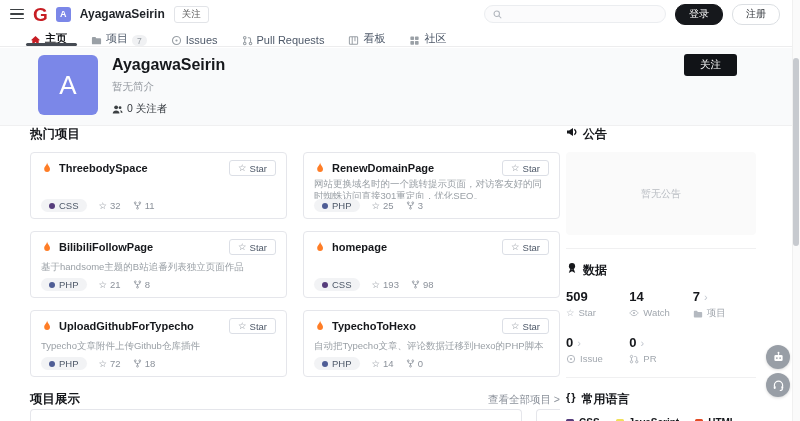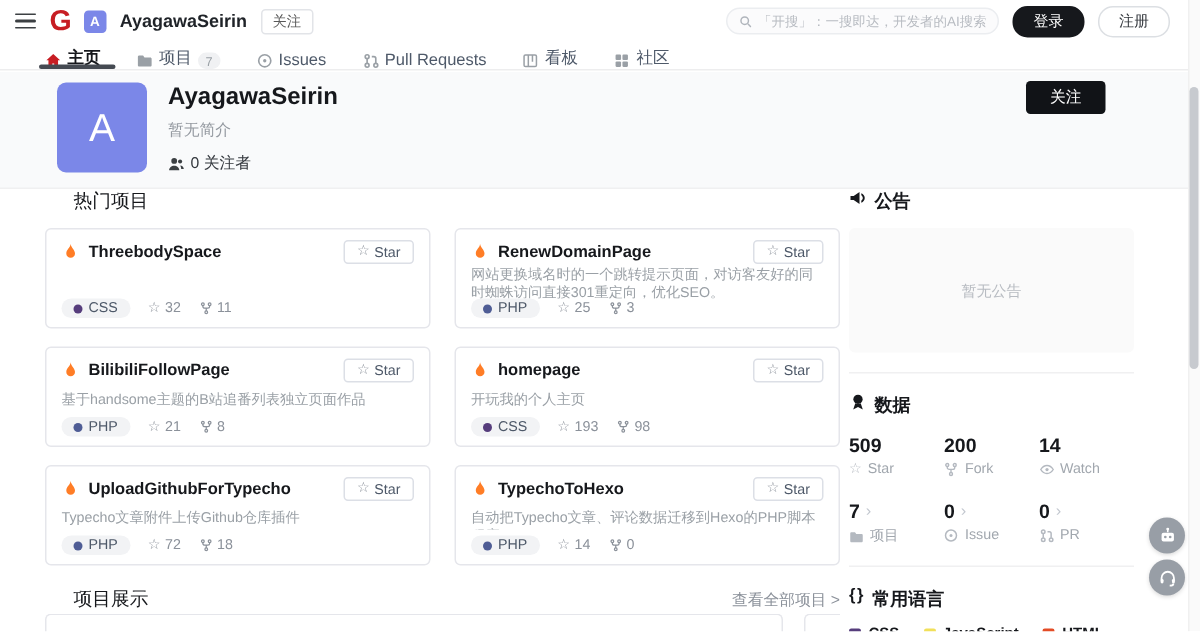--- a/index.html
+++ b/index.html
@@ -35,21 +35,21 @@
   .banner { position:absolute; top:48px; left:0; right:8px; height:78px; background:#f9fafb; border-bottom:1px solid #f0f0f1; }
   .big-avatar { position:absolute; left:38px; top:7px; width:60px; height:60px; border-radius:6px; background:#7b87e8; color:#fff; font-size:26px; display:flex; align-items:center; justify-content:center; }
   .binfo { position:absolute; left:112px; top:8px; }
   .bname { font-size:16px; font-weight:bold; color:#16181c; }
   .bbio { font-size:10.5px; color:#9499a0; margin-top:6px; }
   .bfollow { display:flex; align-items:center; gap:4px; margin-top:8px; font-size:10.5px; color:#33373d; }
   .follow-btn { position:absolute; right:55px; top:6px; background:#111317; color:#fff; font-size:10.5px; padding:4px 16px; border-radius:3px; border:none; cursor:pointer; }
 
   
   .leftcol { position:absolute; left:30px; top:126px; width:530px; }
-  .sec-title { font-size:12.5px; font-weight:normal; color:#16181c;margin-left:19px; }
+  .sec-title { font-size:12.5px; font-weight:bold; color:#16181c; }
   .cards { margin-top:9px; display:grid; grid-template-columns:257px 257px; column-gap:16px; row-gap:12px; }
   .card { height:67px; border:1px solid #e5e6eb; border-radius:4px; background:#fff; padding:7px 10px 6px; display:flex; flex-direction:column; justify-content:space-between; cursor:pointer; }
   .card-head { display:flex; align-items:center; gap:6px; }
   .card-name { font-size:11px; font-weight:bold; color:#16181c; flex:1; white-space:nowrap; overflow:hidden; }
   .star-btn { display:flex; align-items:center; gap:3px; border:1px solid #dcdfe6; border-radius:3px; padding:1.5px 8px; font-size:9.5px; color:#4e5969; background:#fff; cursor:pointer; }
   .star-btn .glyph { color:#8b919a; font-size:9.5px; line-height:1; }
   .card-desc { font-size:9.5px; color:#9aa0a6; line-height:1.25; height:24px; overflow:hidden; margin-top:2px; }
   .card-desc.one { height:13px; }
   .card-meta { display:flex; align-items:center; gap:12px; font-size:9.5px; color:#8b919a; }
   .lang-pill { display:flex; align-items:center; gap:4px; background:#f2f3f5; border-radius:9px; padding:1px 8px; color:#4e5969; }
@@ -98,21 +98,20 @@
     <div class="logo">G</div>
     <div class="mini-avatar">A</div>
     <div class="topbar-name">AyagawaSeirin</div>
     <div class="chip">关注</div>
     <div class="spacer"></div>
     <div class="search">
       <svg width="9" height="9" viewBox="0 0 12 12" fill="none" stroke="#b0b5bc" stroke-width="1.4">
           <circle cx="5" cy="5" r="3.6"></circle>
           <path d="M8 8l3 3"></path>
         </svg>
-      <input placeholder="「开搜」：一搜即达，开发者的AI搜索" style="">
     </div>
     <div class="pill dark">登录</div>
     <div class="pill light">注册</div>
   </div>
 
   <div class="tabs">
     <div class="tab active">
       <span class="ticon">
           <svg width="11" height="11" viewBox="0 0 12 12" fill="currentColor">
             <path d="M6 1 1 5.6h1.5V11h2.8V8h1.4v3h2.8V5.6H11L6 1z"></path>
@@ -295,21 +294,20 @@
         <div class="card-head">
           <svg width="12" height="12" viewBox="0 0 12 12" fill="#ff7d26">
               <path d="M6 .5C6.2 3 3.2 4.3 3.2 7a2.9 2.9 0 0 0 5.8 0C9 4.6 6.7 3.7 6 .5z"></path>
             </svg>
           <span class="card-name">homepage</span>
           <span class="star-btn">
               <span class="glyph">☆</span>
               <span>Star</span>
             </span>
         </div>
-        <div class="card-desc one">开玩我的个人主页</div>
         <div class="card-meta">
           <span class="lang-pill">
               <span class="dot" style="background: rgb(86, 61, 124);"></span>
               <span>CSS</span>
             </span>
           <span class="stat">
               <span>☆</span>
               <span>193</span>
             </span>
           <span class="stat">
@@ -426,34 +424,20 @@
     </div>
     <div class="stats-grid">
       <div class="scell">
         <div class="sval">509</div>
         <div class="slab">
             <span class="sic">☆</span>
             <span>Star</span>
           </div>
       </div>
       <div class="scell">
-        <div class="sval">200</div>
-        <div class="slab">
-            <span class="sic">
-              <svg width="10" height="10" viewBox="0 0 12 12" fill="none" stroke="currentColor" stroke-width="1.1">
-                <circle cx="3" cy="2.4" r="1.2"></circle>
-                <circle cx="9" cy="2.4" r="1.2"></circle>
-                <circle cx="6" cy="9.6" r="1.2"></circle>
-                <path d="M3 3.6v.8c0 .9.7 1.5 1.6 1.5h2.8c.9 0 1.6-.6 1.6-1.5v-.8M6 6v2.4"></path>
-              </svg>
-            </span>
-            <span>Fork</span>
-          </div>
-      </div>
-      <div class="scell">
         <div class="sval">14</div>
         <div class="slab">
             <span class="sic">
               <svg width="10" height="10" viewBox="0 0 12 12" fill="none" stroke="currentColor" stroke-width="1.1">
                 <path d="M1 6s2-3.2 5-3.2S11 6 11 6s-2 3.2-5 3.2S1 6 1 6z"></path>
                 <circle cx="6" cy="6" r="1.3" fill="currentColor" stroke="none"></circle>
               </svg>
             </span>
             <span>Watch</span>
           </div>

